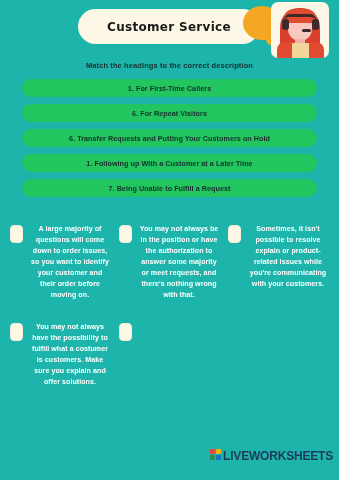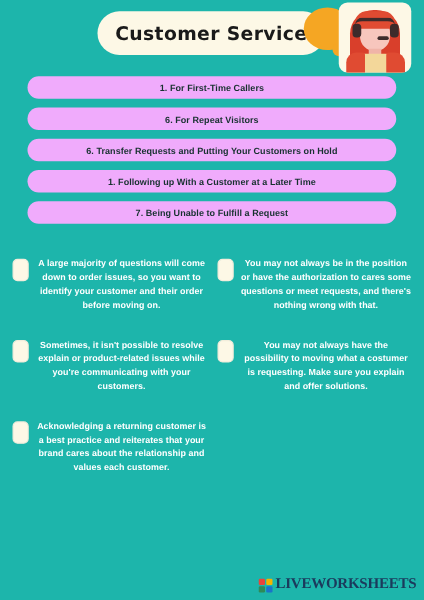--- a/index.html
+++ b/index.html
@@ -37,21 +37,21 @@
     height: 35px;
     background: #fdf8e6;
     border-radius: 18px;
     display: flex;
     align-items: center;
     justify-content: center;
   }
 
   .title-text {
     font-family: "DejaVu Sans", sans-serif;
-    font-size: 15px;
+    font-size: 12px;
     font-weight: bold;
     color: #1a1a1a;
     letter-spacing: 0.3px;
     white-space: nowrap;
   }
 
   
   .agent {
     position: absolute;
     left: 243px;
@@ -195,41 +195,41 @@
   .headings {
     margin-top: 9px;
     padding: 0 22px;
     display: flex;
     flex-direction: column;
     gap: 7px;
   }
 
   .heading-pill {
     height: 18px;
-    background: #f0abfc;
+    background: #22c55e;
     border-radius: 9px;
     display: flex;
     align-items: center;
     justify-content: center;
   }
 
   .heading-text {
     font-size: 7.2px;
     font-weight: bold;
     color: #17312f;
     white-space: nowrap;
     letter-spacing: 0.05px;
   }
 
   
   .descriptions {
     margin-top: 27px;
     padding: 0 10px;
     display: grid;
-    grid-template-columns: 1fr 1fr;
+    grid-template-columns: 1fr 1fr 1fr;
     column-gap: 8px;
     row-gap: 21px;
   }
 
   .desc-item {
     display: flex;
     align-items: flex-start;
     gap: 6px;
   }
 
@@ -251,25 +251,24 @@
     line-height: 1.55;
     color: #ffffff;
     text-align: center;
     letter-spacing: 0.05px;
   }
 
   
   .footer {
     position: absolute;
     right: 6px;
-    bottom: 6px;
-    display: flex;
-    align-items: flex-end;
+    bottom: 17px;
+    display: flex;
+    align-items: flex-start;
     gap: 2px;
-    font-family: Liberation Serif, serif;
   }
 
   .lw-mark {
     width: 11px;
     height: 11px;
     display: grid;
     grid-template-columns: 1fr 1fr;
     grid-template-rows: 1fr 1fr;
     gap: 1px;
   }
@@ -309,20 +308,21 @@
         <div class="mic"></div>
         <div class="neck"></div>
         <div class="body-shirt"></div>
         <div class="shoulder-l"></div>
         <div class="shoulder-r"></div>
       </div>
     </div>
 
   </div>
 
+  <div class="instruction">Match the headings to the correct description</div>
 
   <div class="headings">
 
     <div class="heading-pill">
       <span class="heading-text">1. For First-Time Callers</span>
     </div>
 
     <div class="heading-pill">
       <span class="heading-text">6. For Repeat Visitors</span>
     </div>
@@ -344,37 +344,36 @@
 
   <div class="descriptions">
 
     <div class="desc-item">
       <input class="answer-box" type="text" placeholder="" style="">
       <div class="desc-text">A large majority of questions will come down to order issues, so you want to identify your customer and their order before moving on.</div>
     </div>
 
     <div class="desc-item">
       <input class="answer-box" type="text" placeholder="" style="">
-      <div class="desc-text">You may not always be in the position or have the authorization to cares some questions or meet requests, and there's nothing wrong with that.</div>
+      <div class="desc-text">You may not always be in the position or have the authorization to answer some majority or meet requests, and there's nothing wrong with that.</div>
     </div>
 
     <div class="desc-item">
       <input class="answer-box" type="text" placeholder="" style="">
       <div class="desc-text">Sometimes, it isn't possible to resolve explain or product-related issues while you're communicating with your customers.</div>
     </div>
 
 
     <div class="desc-item">
       <input class="answer-box" type="text" placeholder="" style="">
-      <div class="desc-text">You may not always have the possibility to moving what a costumer is requesting. Make sure you explain and offer solutions.</div>
-    </div>
-
-    <div class="desc-item">
-      <input class="answer-box" type="text" placeholder="" style="">
-      <div class="desc-text">Acknowledging a returning customer is a best practice and reiterates that your brand cares about the relationship and values each customer.</div>
+      <div class="desc-text">You may not always have the possibility to fulfill what a costumer is customers. Make sure you explain and offer solutions.</div>
+    </div>
+
+    <div class="desc-item">
+      <input class="answer-box" type="text" placeholder="" style="">
     </div>
 
   </div>
 
   <div class="footer">
     <span class="lw-mark">
       <i></i>
         <i></i>
         <i></i>
         <i></i>

